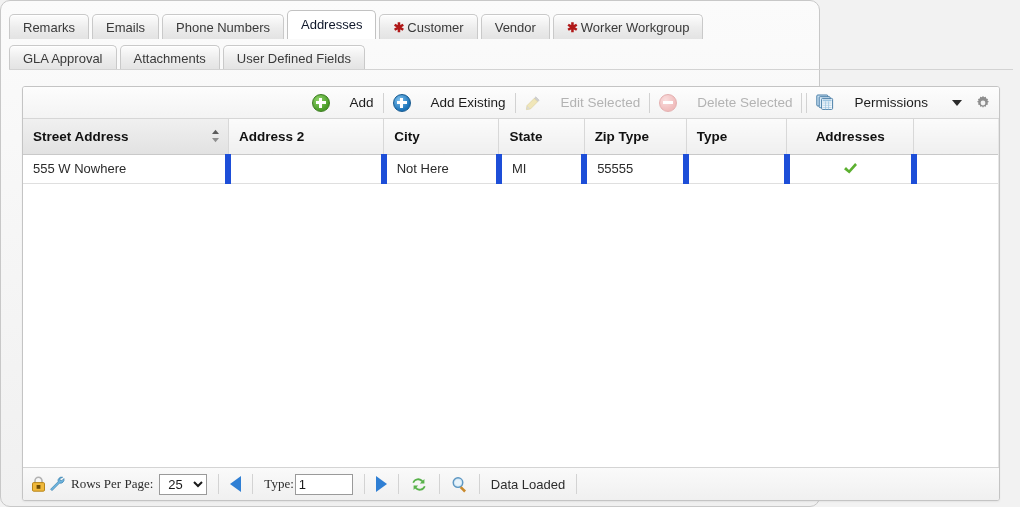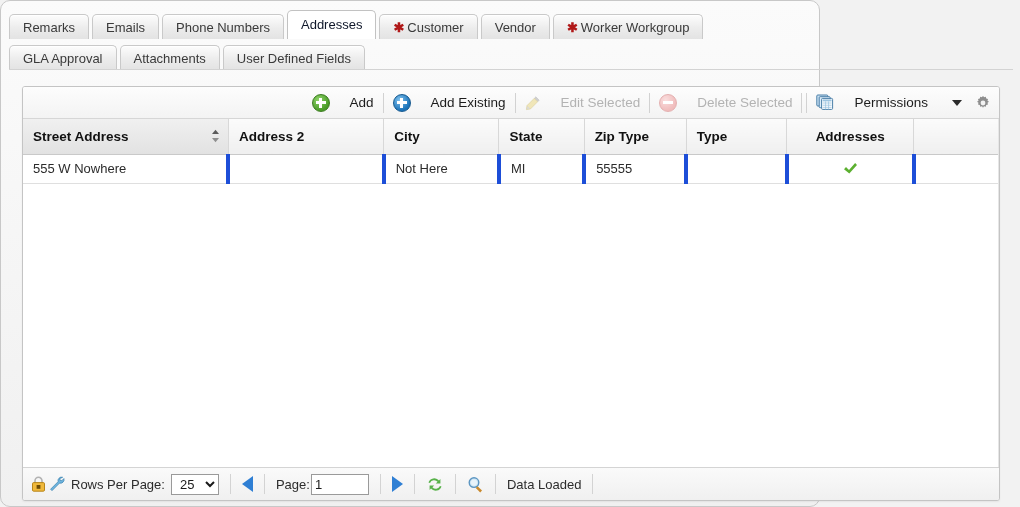--- a/index.html
+++ b/index.html
@@ -204,21 +204,21 @@
   table.grid thead th.c-dir { text-align: center; padding: 0; }
   table.grid thead th.c-pad { border-right: none; cursor: default; }
   .sorticon {
     position: absolute;
     right: 8px; top: 50%;
     transform: translateY(-50%);
     width: 9px; height: 14px;
   }
   table.grid tbody td {
     height: 29px;
-    border-right: 4px solid #1d4ed8;
+    border-right: 6px solid #1d4ed8;
     border-bottom: 1px solid #dfdfdf;
     padding: 0 10px;
     color: #2b2b2b;
     font-size: 13px;
     white-space: nowrap;
     box-sizing: border-box;
     background: #ffffff;
     overflow: hidden;
   }
   table.grid tbody td.c-dir { text-align: center; padding: 0; }
@@ -239,21 +239,21 @@
     flex: 0 0 33px;
     background: linear-gradient(#fafafa, #f0f0f0);
     border-top: 1px solid #d4d4d4;
     display: flex;
     align-items: center;
     padding-left: 8px;
     box-sizing: border-box;
     gap: 0;
   }
   .fsep { width: 1px; height: 20px; background: #d3d3d3; margin: 0 11px; }
-  .flabel { font-size: 13px; color: #2c2c2c; white-space: nowrap; }
+  .flabel { font-size: 13px; color: #2c2c2c; white-space: nowrap; font-family: Liberation Serif, serif; }
   .ico-lock { width: 15px; height: 16px; margin-right: 3px; }
   .ico-wrench { width: 16px; height: 16px; margin-right: 6px; }
   .rpp-select {
     margin-left: 6px;
     height: 21px;
     width: 48px;
     border: 1px solid #9a9a9a;
     background: #ffffff;
     font-family: "Liberation Sans", sans-serif;
     font-size: 13px;
@@ -497,21 +497,21 @@
         <option>50</option>
         <option>100</option>
       </select>
 
       <span class="fsep"></span>
 
       <span class="navarrow nav-prev"></span>
 
       <span class="fsep"></span>
 
-      <span class="flabel">Page:</span>
+      <span class="flabel">Type:</span>
       <input class="page-input" type="text" value="1" style="">
 
       <span class="fsep"></span>
 
       <span class="navarrow nav-next"></span>
 
       <span class="fsep"></span>
 
       <span class="ico ico-refresh">
         <svg viewBox="0 0 18 17" width="18" height="17">

